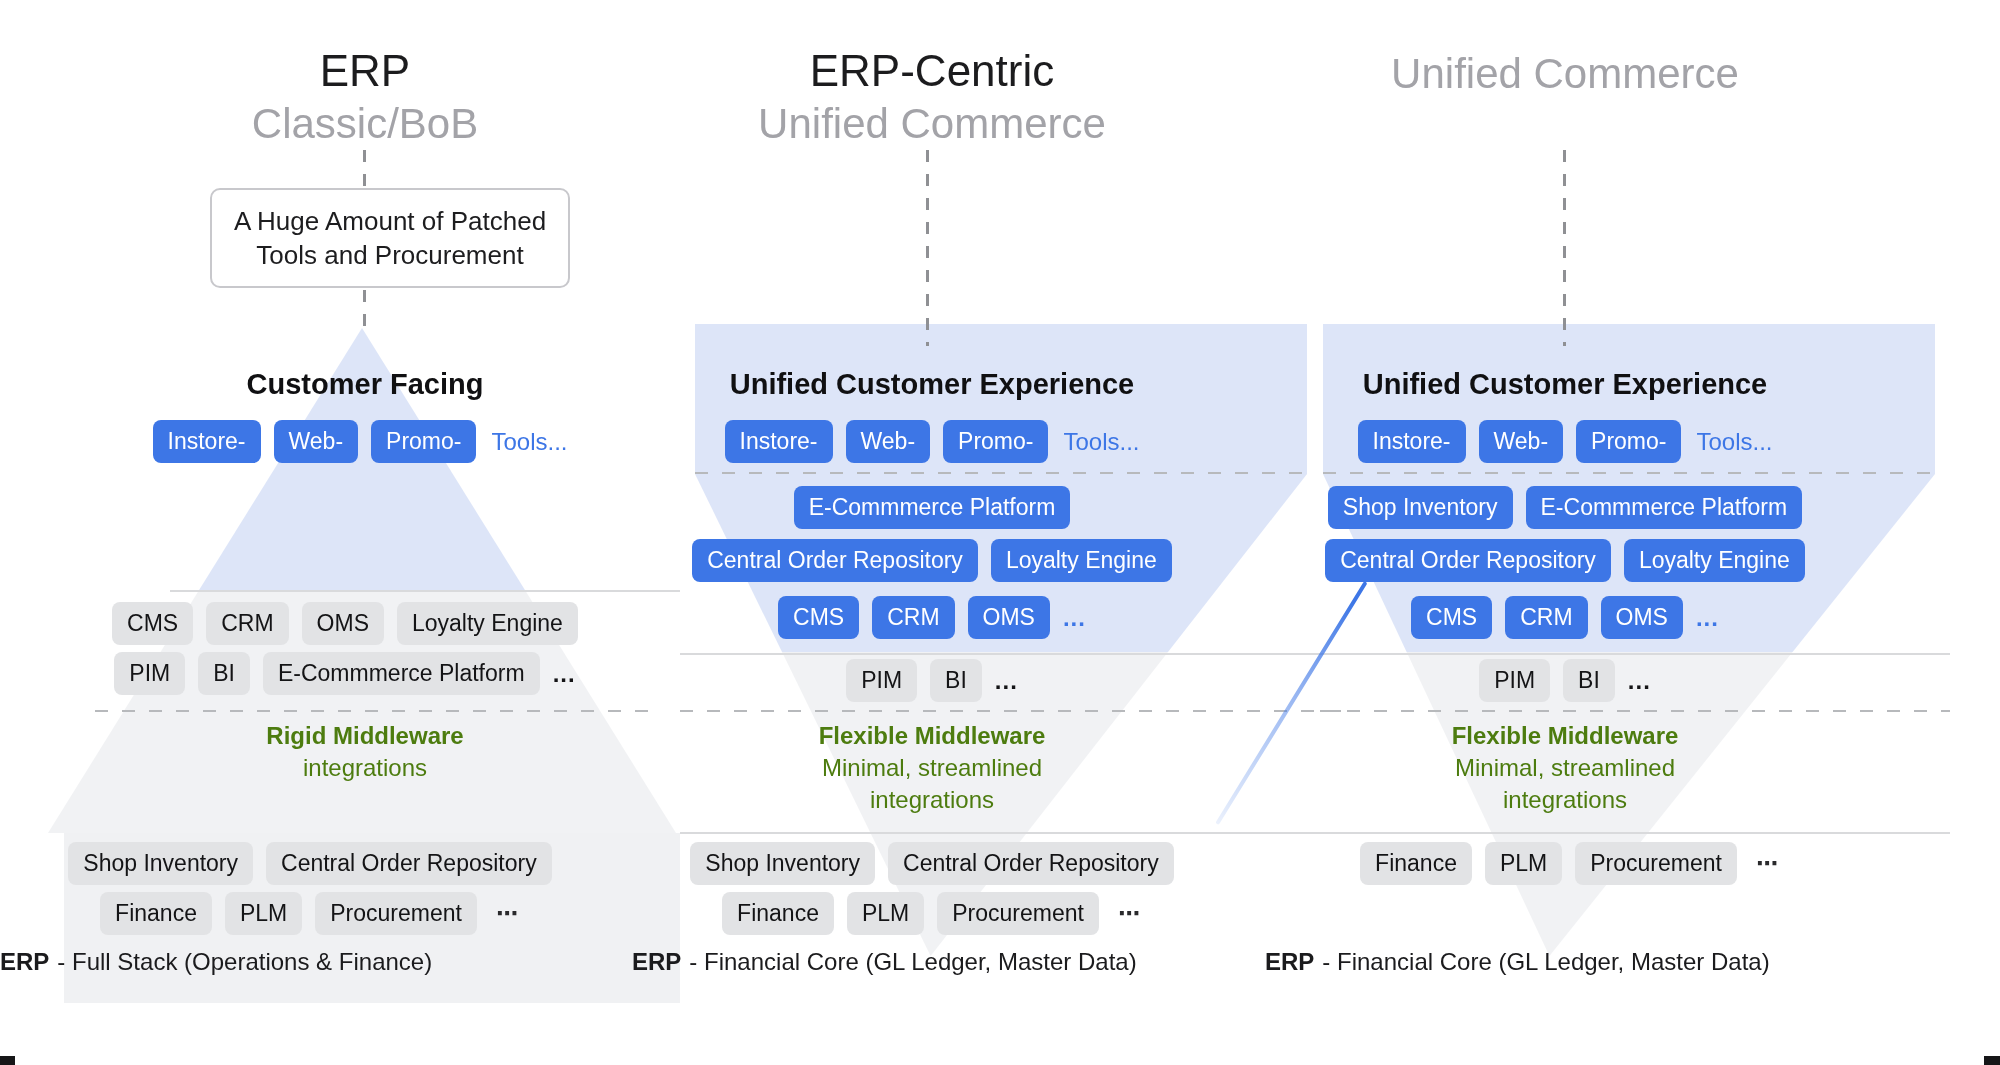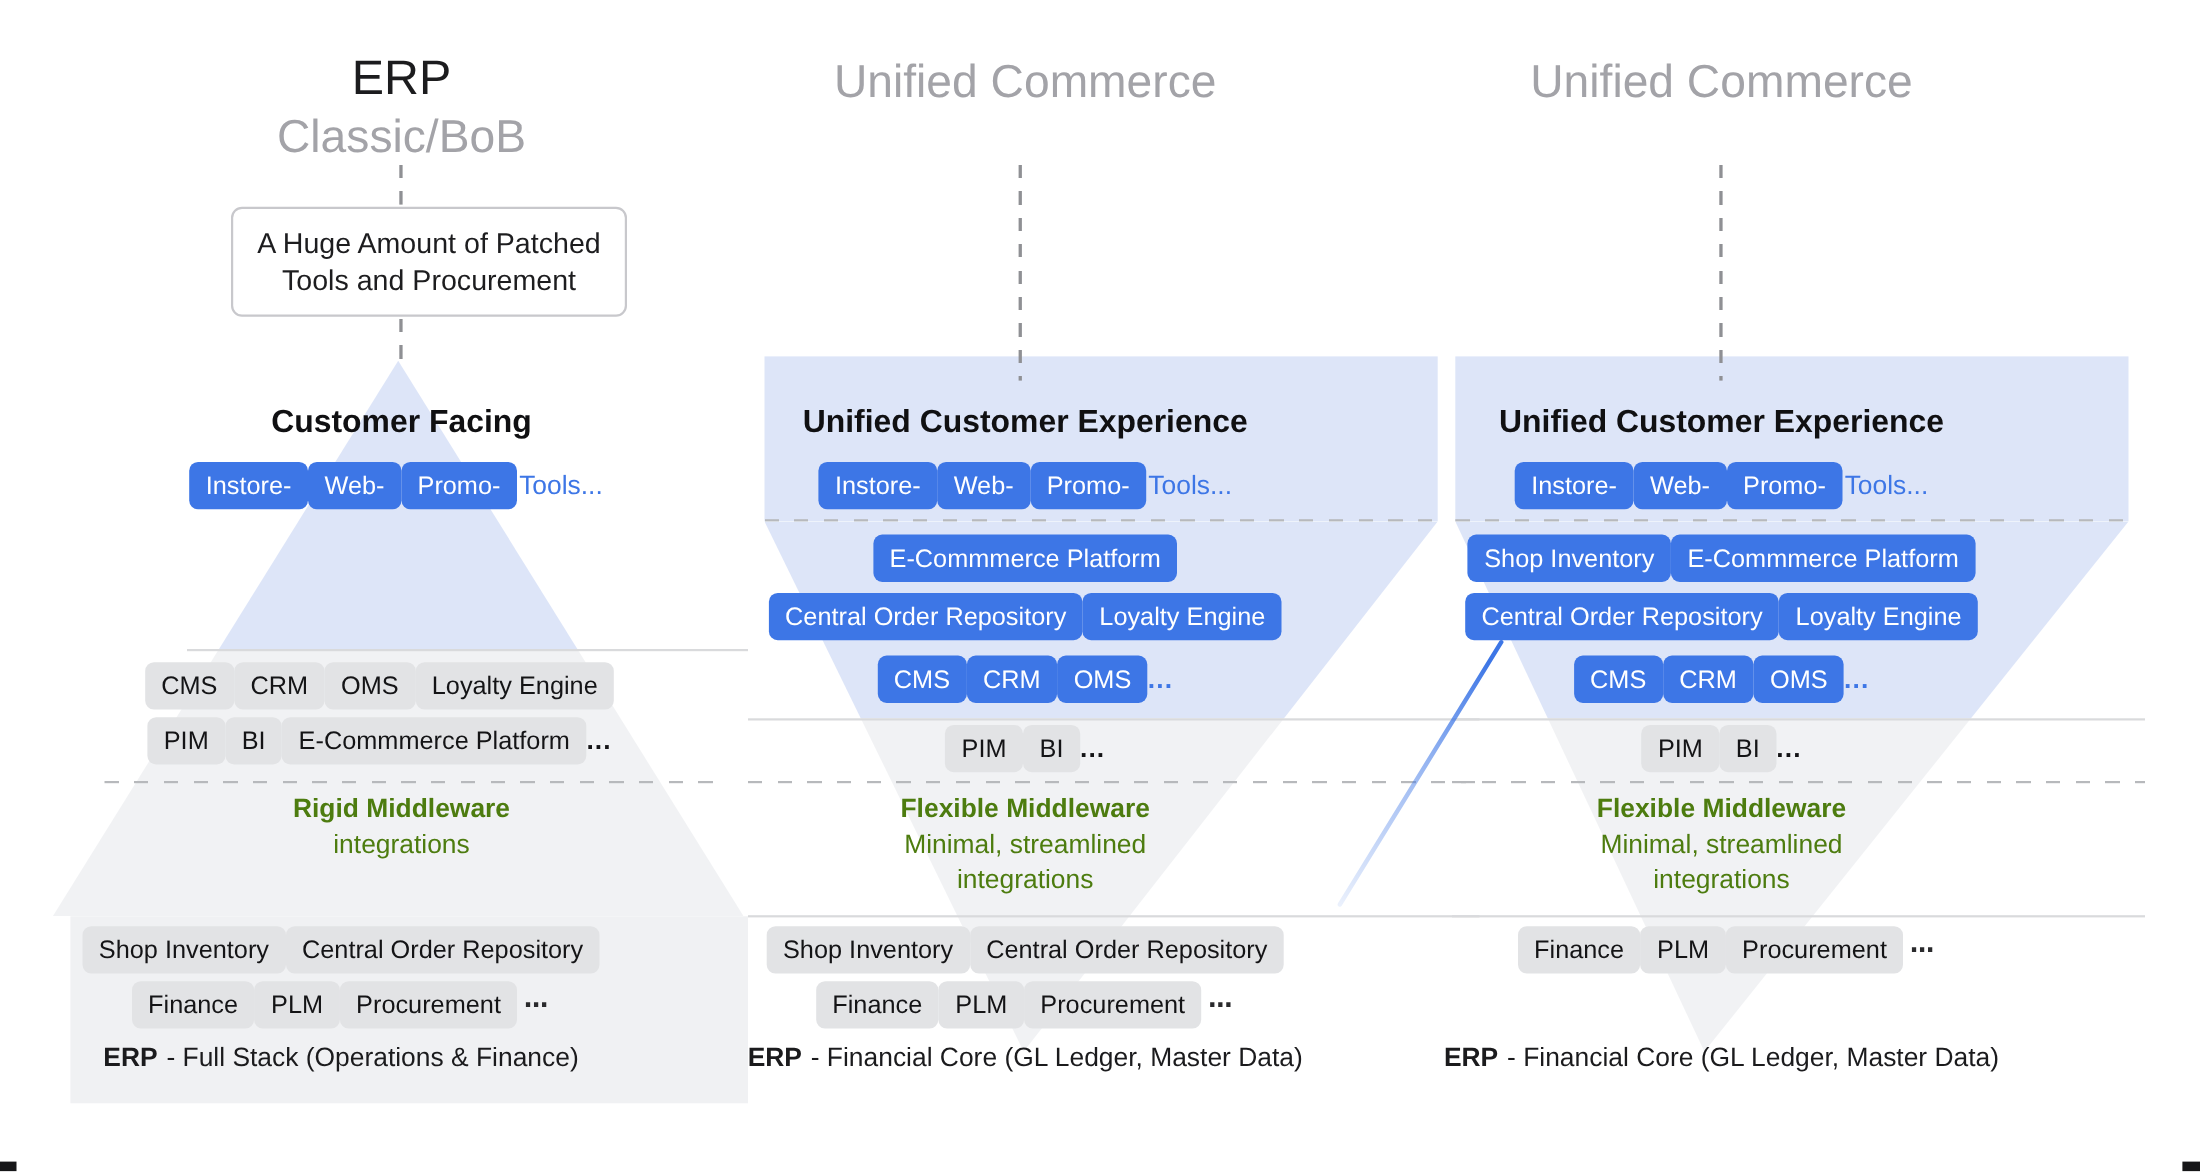--- a/index.html
+++ b/index.html
@@ -12,25 +12,25 @@
   .title-main{font-size:44px;font-weight:500;color:#1c1c1e;line-height:50px;}
   .title-sub{font-size:42px;font-weight:400;color:#a3a3a8;line-height:48px;margin-top:4px;}
   .heading{position:absolute;text-align:center;font-size:29px;font-weight:700;color:#101012;}
   .callout{
     position:absolute;background:#ffffff;border:2px solid #c8c8cc;border-radius:10px;
     display:flex;flex-direction:column;justify-content:center;align-items:center;
     font-size:26px;line-height:34px;color:#1d1d1f;text-align:center;
   }
   .mw{position:absolute;text-align:center;font-size:24px;line-height:32px;color:#4d7c0f;}
   .mw .mw-title{font-weight:700;}
-  .erpline{position:absolute;text-align:center;font-size:24px;color:#1b1b1d;white-space:nowrap;}
+  .erpline{position:absolute;text-align:left;font-size:24px;color:#1b1b1d;white-space:nowrap;}
   .erpline .erp-b{font-weight:700;}
   .erpline .erp-d{font-weight:400;margin-left:8px;}
   
-  .row{position:absolute;display:flex;justify-content:center;align-items:center;}
+  .row{position:absolute;display:flex;justify-content:center;align-items:center;gap:13px;}
   .pill{font-size:23px;font-weight:500;line-height:1;padding:10px 15px;border-radius:8px;white-space:nowrap;}
   .pill.blue{background:#3d76e6;color:#ffffff;}
   .pill.gray{background:#e2e3e5;color:#141416;}
   .tools{color:#3d76e6;font-size:24px;font-weight:500;margin-left:2px;white-space:nowrap;}
   .ellip{font-size:24px;font-weight:700;letter-spacing:1px;color:#141416;}
   .ellip.blue{color:#3d76e6;}
   .mini-ellip{font-size:22px;font-weight:700;letter-spacing:2px;color:#2a2a2c;margin-left:6px;}
   
   .band{position:absolute;background:#dde5f8;}
   .tri-up{
@@ -117,20 +117,21 @@
       <span class="pill gray">Procurement</span>
       <span class="mini-ellip">⋯</span>
     </div>
     <div class="erpline z4" style="left:0px;top:948px;width:620px;">
       <span class="erp-b">ERP</span><span class="erp-d">- Full Stack (Operations &amp; Finance)</span>
     </div>
   </div>
 
   <div>
     <div class="title-block z2" style="left:732px;top:46px;width:400px;">
+      <div class="title-main">ERP-Centric</div>
       <div class="title-sub">Unified Commerce</div>
     </div>
 
     <div class="vdash z1" style="left:926px;top:150px;height:196px;"></div>
 
     <div class="band z0" style="left:695px;top:324px;width:612px;height:150px;"></div>
 
     <div class="heading z2" style="left:682px;top:368px;width:500px;">Unified Customer Experience</div>
 
     <div class="row z4" style="left:632px;top:420px;width:600px;">

